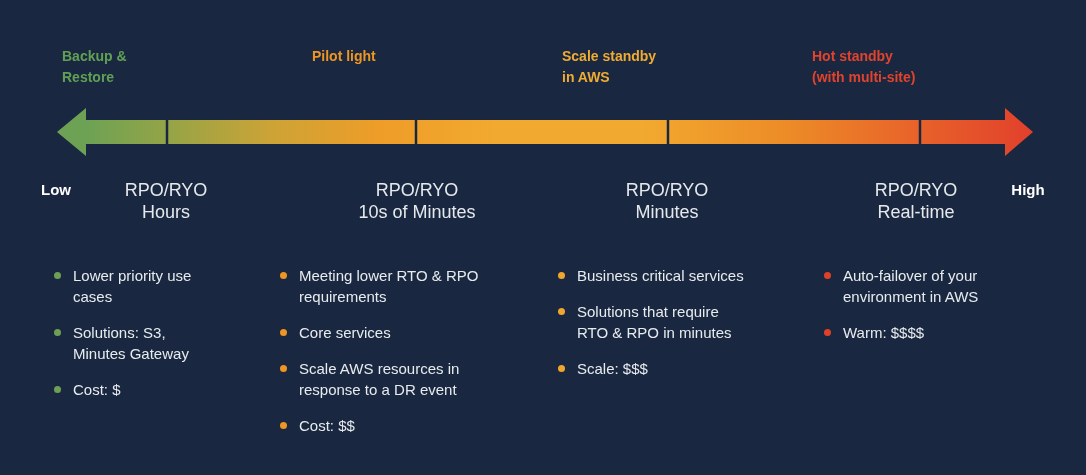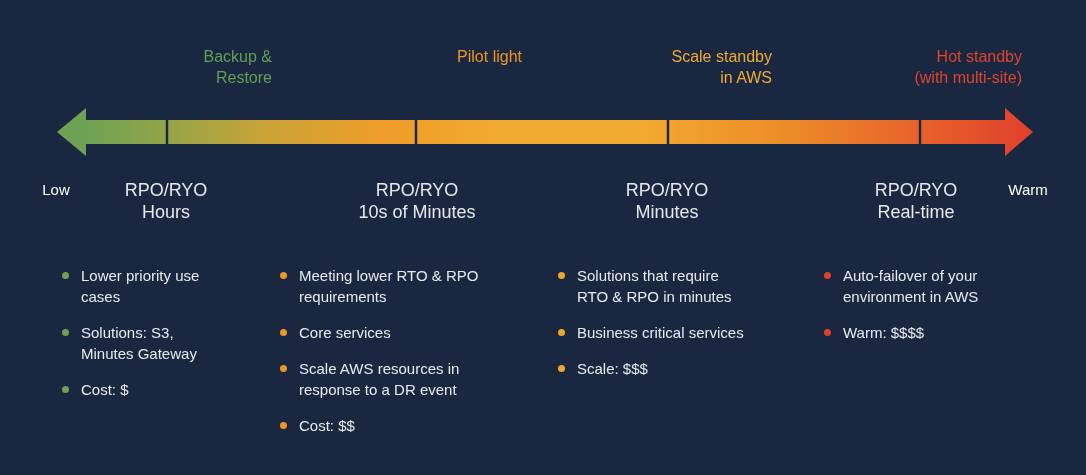--- a/index.html
+++ b/index.html
@@ -11,38 +11,38 @@
     position: relative;
     width: 1086px;
     height: 475px;
     overflow: hidden;
     background: #192840;
   }
   .col-header {
     position: absolute;
     top: 46px;
     width: 210px;
-    text-align: right;
-    font-size: 16px;
+    text-align: left;
+    font-size: 14px;
     line-height: 21px;
-    font-weight: normal;
+    font-weight: bold;
     white-space: pre-line;
   }
   .arrow-svg {
     position: absolute;
     left: 0; top: 0;
     width: 1086px; height: 475px;
     pointer-events: none;
   }
   .axis-label {
     position: absolute;
     top: 179px;
     font-size: 15px;
     line-height: 22px;
-    font-weight: normal;
+    font-weight: bold;
     color: #ffffff;
     text-align: center;
   }
   .axis-low  { left: 21px;  width: 70px; }
   .axis-high { left: 983px; width: 90px; }
   .rpo-label {
     position: absolute;
     top: 179px;
     width: 220px;
     text-align: center;
@@ -102,32 +102,32 @@
       </linearGradient>
     </defs>
     <polygon points="57,132 86,108 86,120 1005,120 1005,108 1033,132 1005,156 1005,144 86,144 86,156" fill="url(#arrowGrad)"></polygon>
     <line x1="167" y1="117" x2="167" y2="147" stroke="#192840" stroke-width="2.5"></line>
     <line x1="416" y1="117" x2="416" y2="147" stroke="#192840" stroke-width="2.5"></line>
     <line x1="668" y1="117" x2="668" y2="147" stroke="#192840" stroke-width="2.5"></line>
     <line x1="920" y1="117" x2="920" y2="147" stroke="#192840" stroke-width="2.5"></line>
   </svg>
 
   <div class="axis-label axis-low">Low</div>
-  <div class="axis-label axis-high">Warm</div>
+  <div class="axis-label axis-high">High</div>
 
   <div class="rpo-label" style="left:56px">RPO/RYO
 Hours</div>
   <div class="rpo-label" style="left:307px">RPO/RYO
 10s of Minutes</div>
   <div class="rpo-label" style="left:557px">RPO/RYO
 Minutes</div>
   <div class="rpo-label" style="left:806px">RPO/RYO
 Real-time</div>
 
-  <div class="bullet-col" style="left:62px; width:220px">
+  <div class="bullet-col" style="left:54px; width:220px">
     <div class="bullet-item">
       <span class="bullet-dot" style="background-color: rgb(109, 160, 84);"></span>
       <span class="bullet-text">Lower priority use
 cases</span>
     </div>
     <div class="bullet-item">
       <span class="bullet-dot" style="background-color: rgb(109, 160, 84);"></span>
       <span class="bullet-text">Solutions: S3,
 Minutes Gateway</span>
     </div>
@@ -154,26 +154,26 @@
     </div>
     <div class="bullet-item">
       <span class="bullet-dot" style="background-color: rgb(239, 149, 34);"></span>
       <span class="bullet-text">Cost: $$</span>
     </div>
   </div>
 
   <div class="bullet-col" style="left:558px; width:250px">
     <div class="bullet-item">
       <span class="bullet-dot" style="background-color: rgb(239, 166, 46);"></span>
-      <span class="bullet-text">Solutions that require
-RTO &amp; RPO in minutes</span>
+      <span class="bullet-text">Business critical services</span>
     </div>
     <div class="bullet-item">
       <span class="bullet-dot" style="background-color: rgb(239, 166, 46);"></span>
-      <span class="bullet-text">Business critical services</span>
+      <span class="bullet-text">Solutions that require
+RTO &amp; RPO in minutes</span>
     </div>
     <div class="bullet-item">
       <span class="bullet-dot" style="background-color: rgb(239, 166, 46);"></span>
       <span class="bullet-text">Scale: $$$</span>
     </div>
   </div>
 
   <div class="bullet-col" style="left:824px; width:245px">
     <div class="bullet-item">
       <span class="bullet-dot" style="background-color: rgb(223, 65, 40);"></span>

